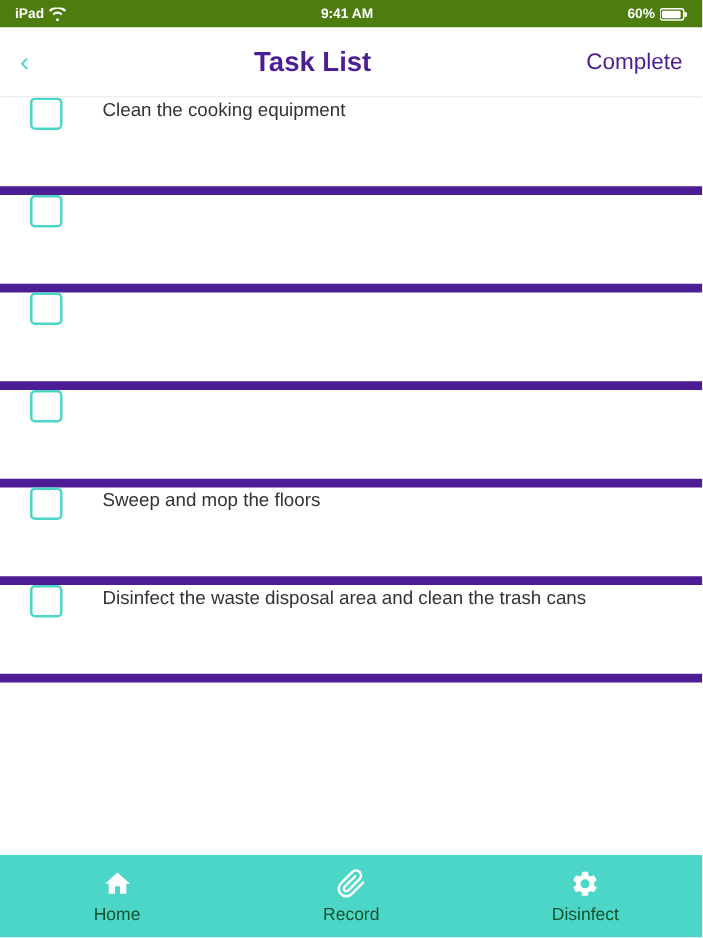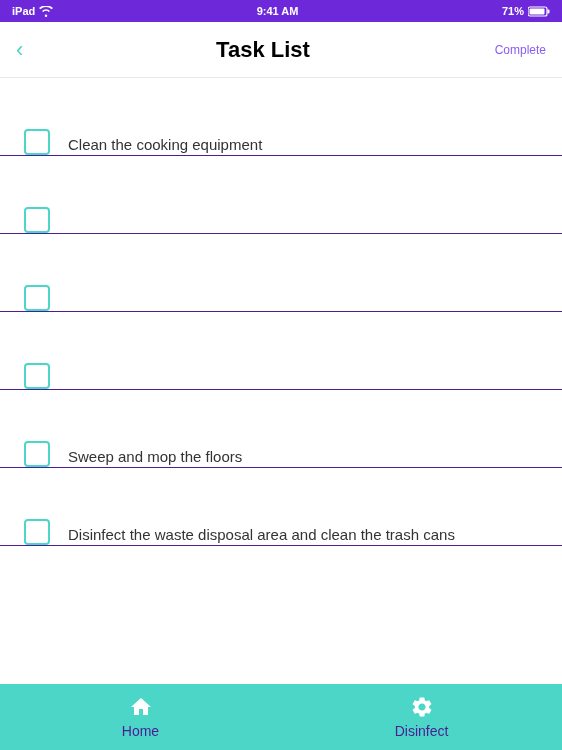--- a/index.html
+++ b/index.html
@@ -8,21 +8,21 @@
       height: 750px;
       font-family: -apple-system, 'Helvetica Neue', Arial, sans-serif;
       background: #ffffff;
       overflow: hidden;
       display: flex;
       flex-direction: column;
     }
 
     
     .status-bar {
-      background: #6d28d9;
+      background: #4d7c0f;
       display: flex;
       justify-content: space-between;
       align-items: center;
       padding: 4px 12px;
       height: 22px;
       flex-shrink: 0;
     }
     .status-bar-left {
       display: flex;
       align-items: center;
@@ -60,44 +60,44 @@
       color: #4cd6c8;
       font-size: 22px;
       font-weight: 300;
       cursor: pointer;
       line-height: 1;
       padding: 4px 8px 4px 0;
     }
     .header-title {
       font-size: 22px;
       font-weight: 600;
-      color: #000000;
+      color: #4c1d95;
       text-align: center;
       flex: 1;
     }
     .header-complete {
-      color: #8b5cf6;
-      font-size: 12px;
+      color: #4c1d95;
+      font-size: 18px;
       font-weight: 500;
       cursor: pointer;
     }
 
     
     .task-list {
       flex: 1;
       overflow-y: auto;
       background: white;
     }
     .task-item {
       display: flex;
-      align-items: flex-end;
+      align-items: flex-start;
       padding: 0 24px;
       height: 78px;
-      border-bottom: 1px solid #4c1d95;
-      gap: 18px;
+      border-bottom: 7px solid #4c1d95;
+      gap: 32px;
     }
     .task-checkbox {
       width: 26px;
       height: 26px;
       border: 2px solid #4cd6c8;
       border-radius: 4px;
       flex-shrink: 0;
       cursor: pointer;
       background: white;
     }
@@ -125,42 +125,42 @@
       color: white;
       width: 33.33%;
     }
     .nav-icon {
       font-size: 22px;
       line-height: 1;
     }
     .nav-label {
       font-size: 14px;
       font-weight: 500;
-      color: #4c1d95;
+      color: #14532d;
     }
 
     
     svg { display: inline-block; vertical-align: middle; }
   </style>
 </head>
 <body>
 
 <div class="status-bar">
   <div class="status-bar-left">
     <span>iPad</span>
 
     <svg width="14" height="11" viewBox="0 0 14 11">
       <path d="M7 8.5a1.2 1.2 0 1 1 0 2.4A1.2 1.2 0 0 1 7 8.5z" fill="white"></path>
       <path d="M4.2 6.1a4 4 0 0 1 5.6 0L11 4.9a5.7 5.7 0 0 0-8 0z" fill="white"></path>
       <path d="M1.4 3.3a7.9 7.9 0 0 1 11.2 0L14 2.1A9.9 9.9 0 0 0 0 2.1z" fill="white"></path>
     </svg>
   </div>
   <div class="status-bar-center">9:41 AM</div>
   <div class="status-bar-right">
-    <span>71%</span>
+    <span>60%</span>
 
     <svg width="22" height="11" viewBox="0 0 22 11">
       <rect x="0" y="1" width="19" height="9" rx="2" ry="2" fill="none" stroke="white" stroke-width="1.2"></rect>
       <rect x="19.5" y="3.5" width="2" height="4" rx="1" fill="white"></rect>
       <rect x="1.5" y="2.5" width="15" height="6" rx="1" fill="white"></rect>
     </svg>
   </div>
 </div>
 
 <div class="header">
@@ -200,18 +200,27 @@
       <svg width="24" height="24" viewBox="0 0 24 24" fill="white">
         <path d="M10 20v-6h4v6h5v-8h3L12 3 2 12h3v8z"></path>
       </svg>
     </div>
     <span class="nav-label">Home</span>
   </div>
   <div class="nav-item">
     <div class="nav-icon">
       
       <svg width="24" height="24" viewBox="0 0 24 24" fill="white">
+        <path d="M21.44 11.05l-9.19 9.19a6 6 0 0 1-8.49-8.49l9.19-9.19a4 4 0 0 1 5.66 5.66l-9.2 9.19a2 2 0 0 1-2.83-2.83l8.49-8.48" stroke="white" stroke-width="2" fill="none" stroke-linecap="round" stroke-linejoin="round"></path>
+      </svg>
+    </div>
+    <span class="nav-label">Record</span>
+  </div>
+  <div class="nav-item">
+    <div class="nav-icon">
+      
+      <svg width="24" height="24" viewBox="0 0 24 24" fill="white">
         <path d="M19.14,12.94c0.04-0.3,0.06-0.61,0.06-0.94c0-0.32-0.02-0.64-0.07-0.94l2.03-1.58c0.18-0.14,0.23-0.41,0.12-0.61 l-1.92-3.32c-0.12-0.22-0.37-0.29-0.59-0.22l-2.39,0.96c-0.5-0.38-1.03-0.7-1.62-0.94L14.4,2.81c-0.04-0.24-0.24-0.41-0.48-0.41 h-3.84c-0.24,0-0.43,0.17-0.47,0.41L9.25,5.35C8.66,5.59,8.12,5.92,7.63,6.29L5.24,5.33c-0.22-0.08-0.47,0-0.59,0.22L2.74,8.87 C2.62,9.08,2.66,9.34,2.86,9.48l2.03,1.58C4.84,11.36,4.8,11.69,4.8,12s0.02,0.64,0.07,0.94l-2.03,1.58 c-0.18,0.14-0.23,0.41-0.12,0.61l1.92,3.32c0.12,0.22,0.37,0.29,0.59,0.22l2.39-0.96c0.5,0.38,1.03,0.7,1.62,0.94l0.36,2.54 c0.05,0.24,0.24,0.41,0.48,0.41h3.84c0.24,0,0.44-0.17,0.47-0.41l0.36-2.54c0.59-0.24,1.13-0.56,1.62-0.94l2.39,0.96 c0.22,0.08,0.47,0,0.59-0.22l1.92-3.32c0.12-0.22,0.07-0.47-0.12-0.61L19.14,12.94z M12,15.6c-1.98,0-3.6-1.62-3.6-3.6 s1.62-3.6,3.6-3.6s3.6,1.62,3.6,3.6S13.98,15.6,12,15.6z"></path>
       </svg>
     </div>
     <span class="nav-label">Disinfect</span>
   </div>
 </div>
 
 </body></html>

